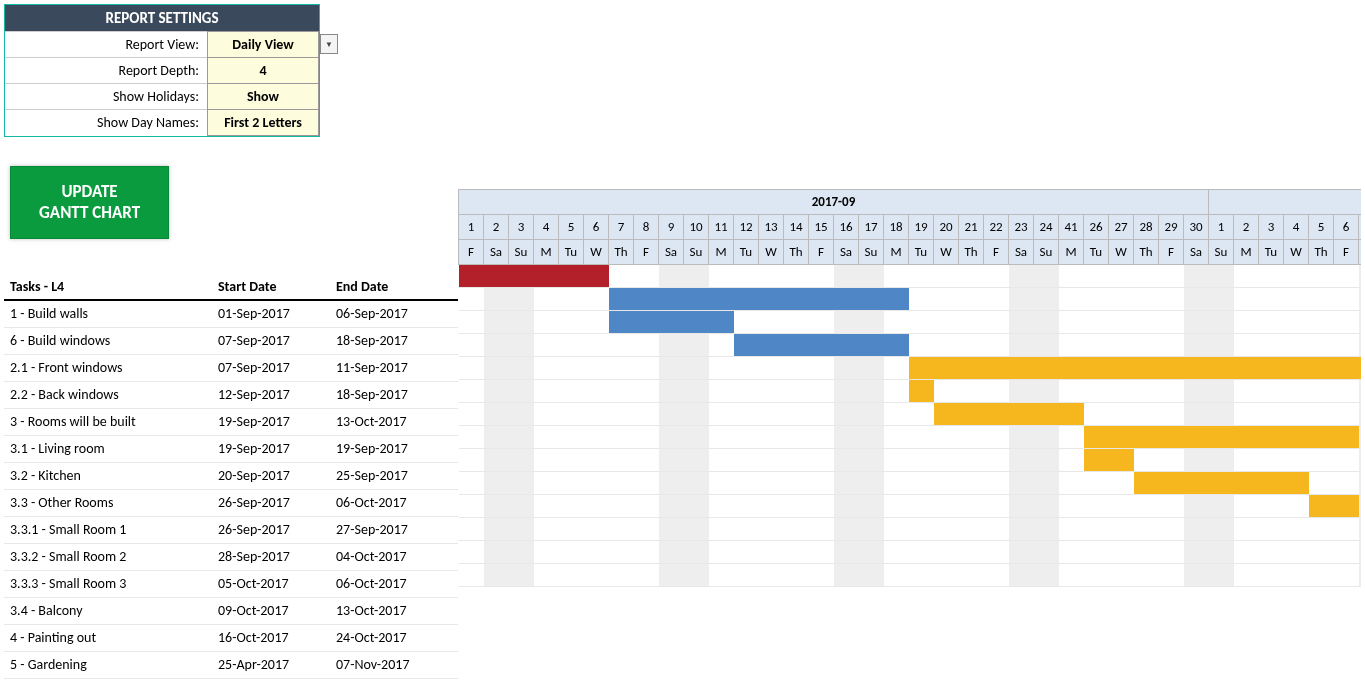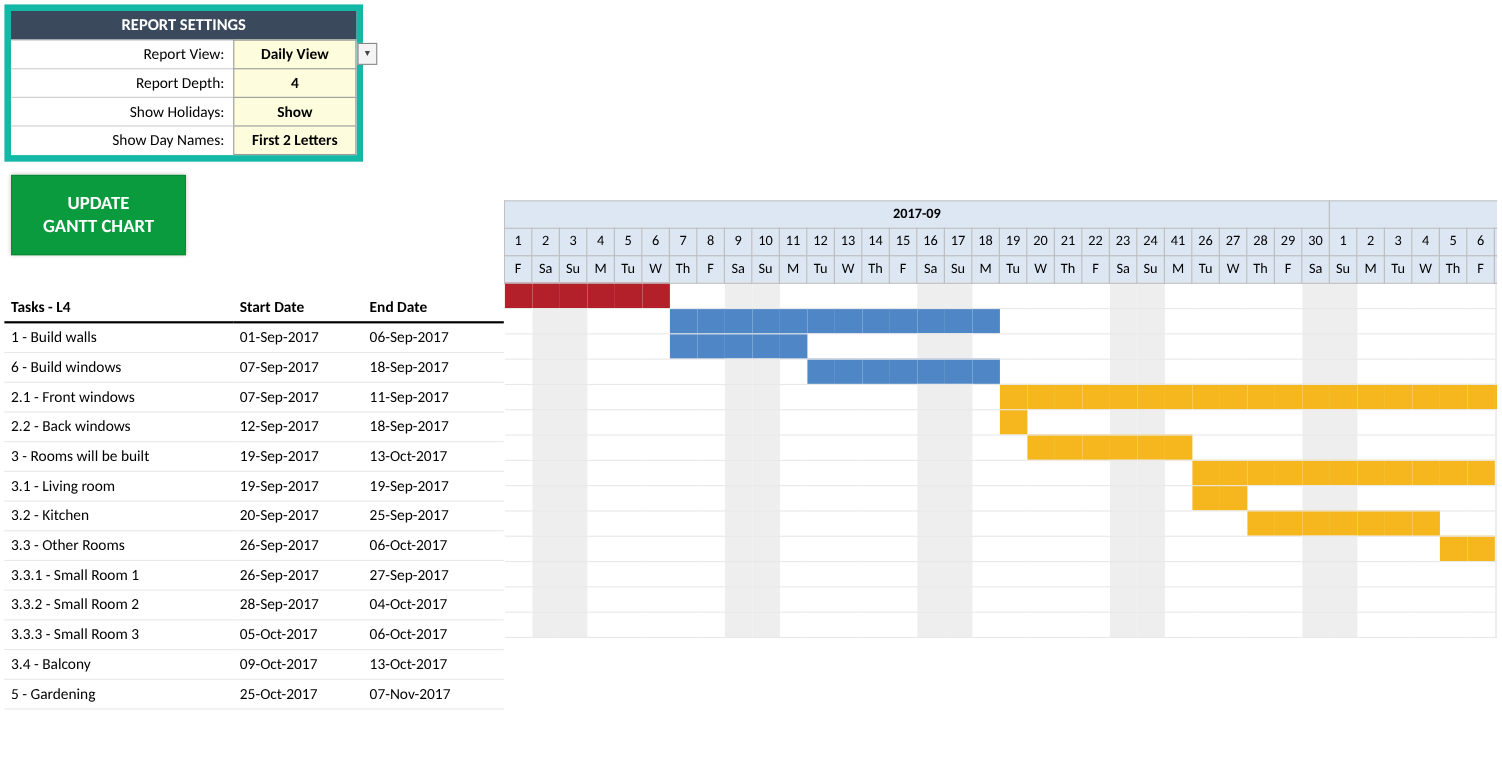--- a/index.html
+++ b/index.html
@@ -4,23 +4,23 @@
 <style>
   body {
     font-family: Calibri, Arial, sans-serif;
     font-size: 14px;
     margin: 0;
     padding: 4px;
     background: #fff;
     color: #000;
   }
   .settings-panel {
-    border: 6px solid #14b8a6;
+    border: 1px solid #14b8a6;
     display: inline-block;
-    margin-bottom: 8px;
+    margin-bottom: 25px;
   }
   .settings-header {
     background: #3a4a5c;
     color: #fff;
     font-weight: bold;
     text-align: center;
     padding: 4px 8px;
     font-size: 15px;
   }
   .settings-row {
@@ -246,22 +246,27 @@
           <td class="col-task">3.3.3 - Small Room 3</td>
           <td class="col-start">05-Oct-2017</td>
           <td class="col-end">06-Oct-2017</td>
         </tr>
         <tr>
           <td class="col-task">3.4 - Balcony</td>
           <td class="col-start">09-Oct-2017</td>
           <td class="col-end">13-Oct-2017</td>
         </tr>
         <tr>
+          <td class="col-task">4 - Painting out</td>
+          <td class="col-start">16-Oct-2017</td>
+          <td class="col-end">24-Oct-2017</td>
+        </tr>
+        <tr>
           <td class="col-task">5 - Gardening</td>
-          <td class="col-start">25-Oct-2017</td>
+          <td class="col-start">25-Apr-2017</td>
           <td class="col-end">07-Nov-2017</td>
         </tr>
       </tbody>
   </table>
 
   <div class="chart-area">
     <table class="chart-table">
       <thead>
         <tr class="month-row" id="month-row">
             <th colspan="30">2017-09</th>

